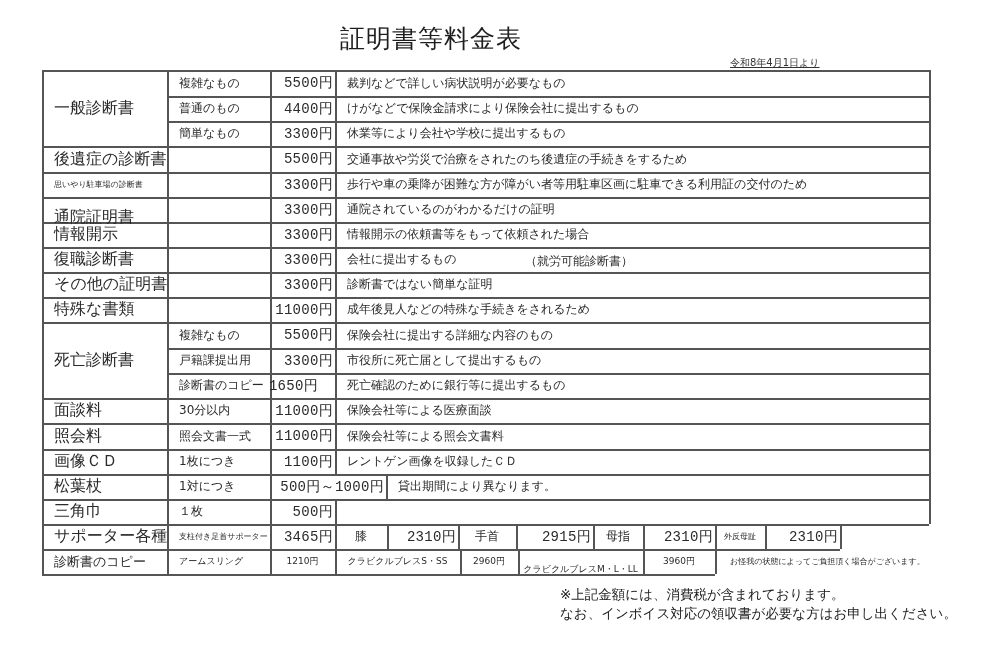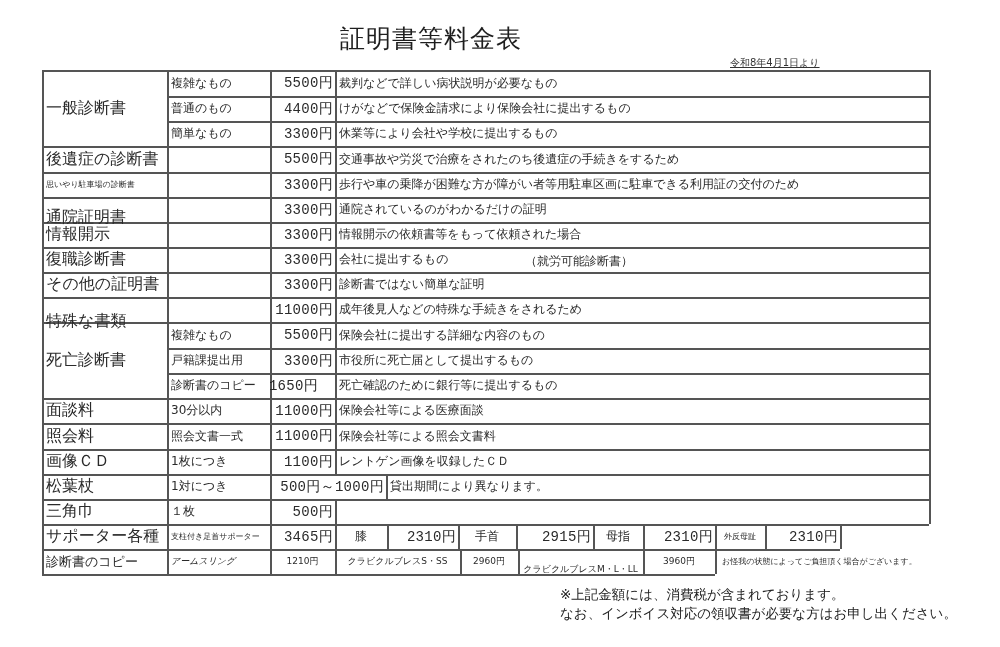--- a/index.html
+++ b/index.html
@@ -6,21 +6,21 @@
   body { width:1000px; height:647px; position:relative; overflow:hidden;
          font-family:"DejaVu Sans", "Liberation Sans", sans-serif; color:#2a2a2a; }
   .title { position:absolute; left:340px; top:22px; font-size:25px; letter-spacing:1px; color:#1e1e1e; }
   .effective { position:absolute; left:730px; top:56px; font-size:10px; text-decoration:underline; color:#333; }
   .cell { position:absolute; box-sizing:border-box; display:flex; align-items:center;
           white-space:nowrap; overflow:hidden; }
   .grid-h { position:absolute; height:1.5px; background:#555; }
   .grid-v { position:absolute; width:1.5px; background:#555; }
   .r { justify-content:flex-end; padding-right:2px;font-family:Liberation Mono, monospace; }
   .c { justify-content:center; }
-  .l { padding-left:4px; }
+  .l { padding-left:12px; }
   .big { font-size:16px; }
   .med { font-size:13px; }
   .sm { font-size:12px; }
   .xs { font-size:9px; }
   .xxs { font-size:8px; }
   .num { font-size:14px; letter-spacing:0.3px; }
   .footer { position:absolute; left:560px; font-size:13.5px; color:#222; }
 </style>
 </head>
 <body>
@@ -93,21 +93,21 @@
     <div class="cell r num" style="left: 270px; top: 247px; width: 65px; height: 25px;">3300円</div>
     <div class="cell l sm" style="left: 335px; top: 247px; width: 594px; height: 25px;">会社に提出するもの</div>
     <div class="cell sm" style="left: 525px; top: 249px; width: 120px; height: 25px;">（就労可能診断書）</div>
     <div class="grid-v" style="left: 270px; top: 272px; height: 25px;"></div>
     <div class="grid-v" style="left: 335px; top: 272px; height: 25px;"></div>
     <div class="cell l big" style="left: 42px; top: 272px; width: 125px; height: 25px;">その他の証明書</div>
     <div class="cell r num" style="left: 270px; top: 272px; width: 65px; height: 25px;">3300円</div>
     <div class="cell l sm" style="left: 335px; top: 272px; width: 594px; height: 25px;">診断書ではない簡単な証明</div>
     <div class="grid-v" style="left: 270px; top: 297px; height: 25px;"></div>
     <div class="grid-v" style="left: 335px; top: 297px; height: 25px;"></div>
-    <div class="cell l big" style="left: 42px; top: 297px; width: 99px; height: 25px; margin-top: 12px;">特殊な書類</div>
+    <div class="cell l big" style="left: 42px; top: 297px; width: 99px; height: 25px;">特殊な書類</div>
     <div class="cell r num" style="left: 270px; top: 297px; width: 65px; height: 25px;">11000円</div>
     <div class="cell l sm" style="left: 335px; top: 297px; width: 594px; height: 25px;">成年後見人などの特殊な手続きをされるため</div>
     <div class="grid-v" style="left: 270px; top: 322px; height: 26px;"></div>
     <div class="grid-v" style="left: 335px; top: 322px; height: 26px;"></div>
     <div class="cell l big" style="left: 42px; top: 322px; width: 125px; height: 76px;">死亡診断書</div>
     <div class="cell l sm" style="left: 167px; top: 322px; width: 103px; height: 26px;">複雑なもの</div>
     <div class="cell r num" style="left: 270px; top: 322px; width: 65px; height: 26px;">5500円</div>
     <div class="cell l sm" style="left: 335px; top: 322px; width: 594px; height: 26px;">保険会社に提出する詳細な内容のもの</div>
     <div class="grid-v" style="left: 270px; top: 348px; height: 25px;"></div>
     <div class="grid-v" style="left: 335px; top: 348px; height: 25px;"></div>
@@ -166,21 +166,21 @@
     <div class="cell c sm" style="left: 335px; top: 524px; width: 52px; height: 25px;">膝</div>
     <div class="cell r num" style="left: 387px; top: 524px; width: 71px; height: 25px;">2310円</div>
     <div class="cell c sm" style="left: 458px; top: 524px; width: 58px; height: 25px;">手首</div>
     <div class="cell r num" style="left: 516px; top: 524px; width: 77px; height: 25px;">2915円</div>
     <div class="cell c sm" style="left: 593px; top: 524px; width: 50px; height: 25px;">母指</div>
     <div class="cell r num" style="left: 643px; top: 524px; width: 72px; height: 25px;">2310円</div>
     <div class="cell c xxs" style="left: 715px; top: 524px; width: 50px; height: 25px;">外反母趾</div>
     <div class="cell r num" style="left: 765px; top: 524px; width: 75px; height: 25px;">2310円</div>
     <div class="grid-h" style="left: 42px; top: 574px; width: 673px;"></div>
     <div class="cell l med" style="left: 42px; top: 549px; width: 125px; height: 25px;">診断書のコピー</div>
-    <div class="cell l xs" style="left: 167px; top: 549px; width: 103px; height: 25px; font-style: italic;">アームスリング</div>
+    <div class="cell l xs" style="left: 167px; top: 549px; width: 103px; height: 25px;">アームスリング</div>
     <div class="cell c xs" style="left: 270px; top: 549px; width: 65px; height: 25px;">1210円</div>
     <div class="grid-v" style="left: 335px; top: 549px; height: 25px;"></div>
     <div class="grid-v" style="left: 460px; top: 549px; height: 25px;"></div>
     <div class="grid-v" style="left: 518px; top: 549px; height: 25px;"></div>
     <div class="grid-v" style="left: 643px; top: 549px; height: 25px;"></div>
     <div class="grid-v" style="left: 715px; top: 549px; height: 25px;"></div>
     <div class="grid-v" style="left: 270px; top: 549px; height: 25px;"></div>
     <div class="cell c xs" style="left: 335px; top: 549px; width: 125px; height: 25px;">クラビクルブレスS・SS</div>
     <div class="cell c xs" style="left: 460px; top: 549px; width: 58px; height: 25px;">2960円</div>
     <div class="cell c xs" style="left: 518px; top: 549px; width: 125px; height: 40px;">クラビクルブレスM・L・LL</div>

